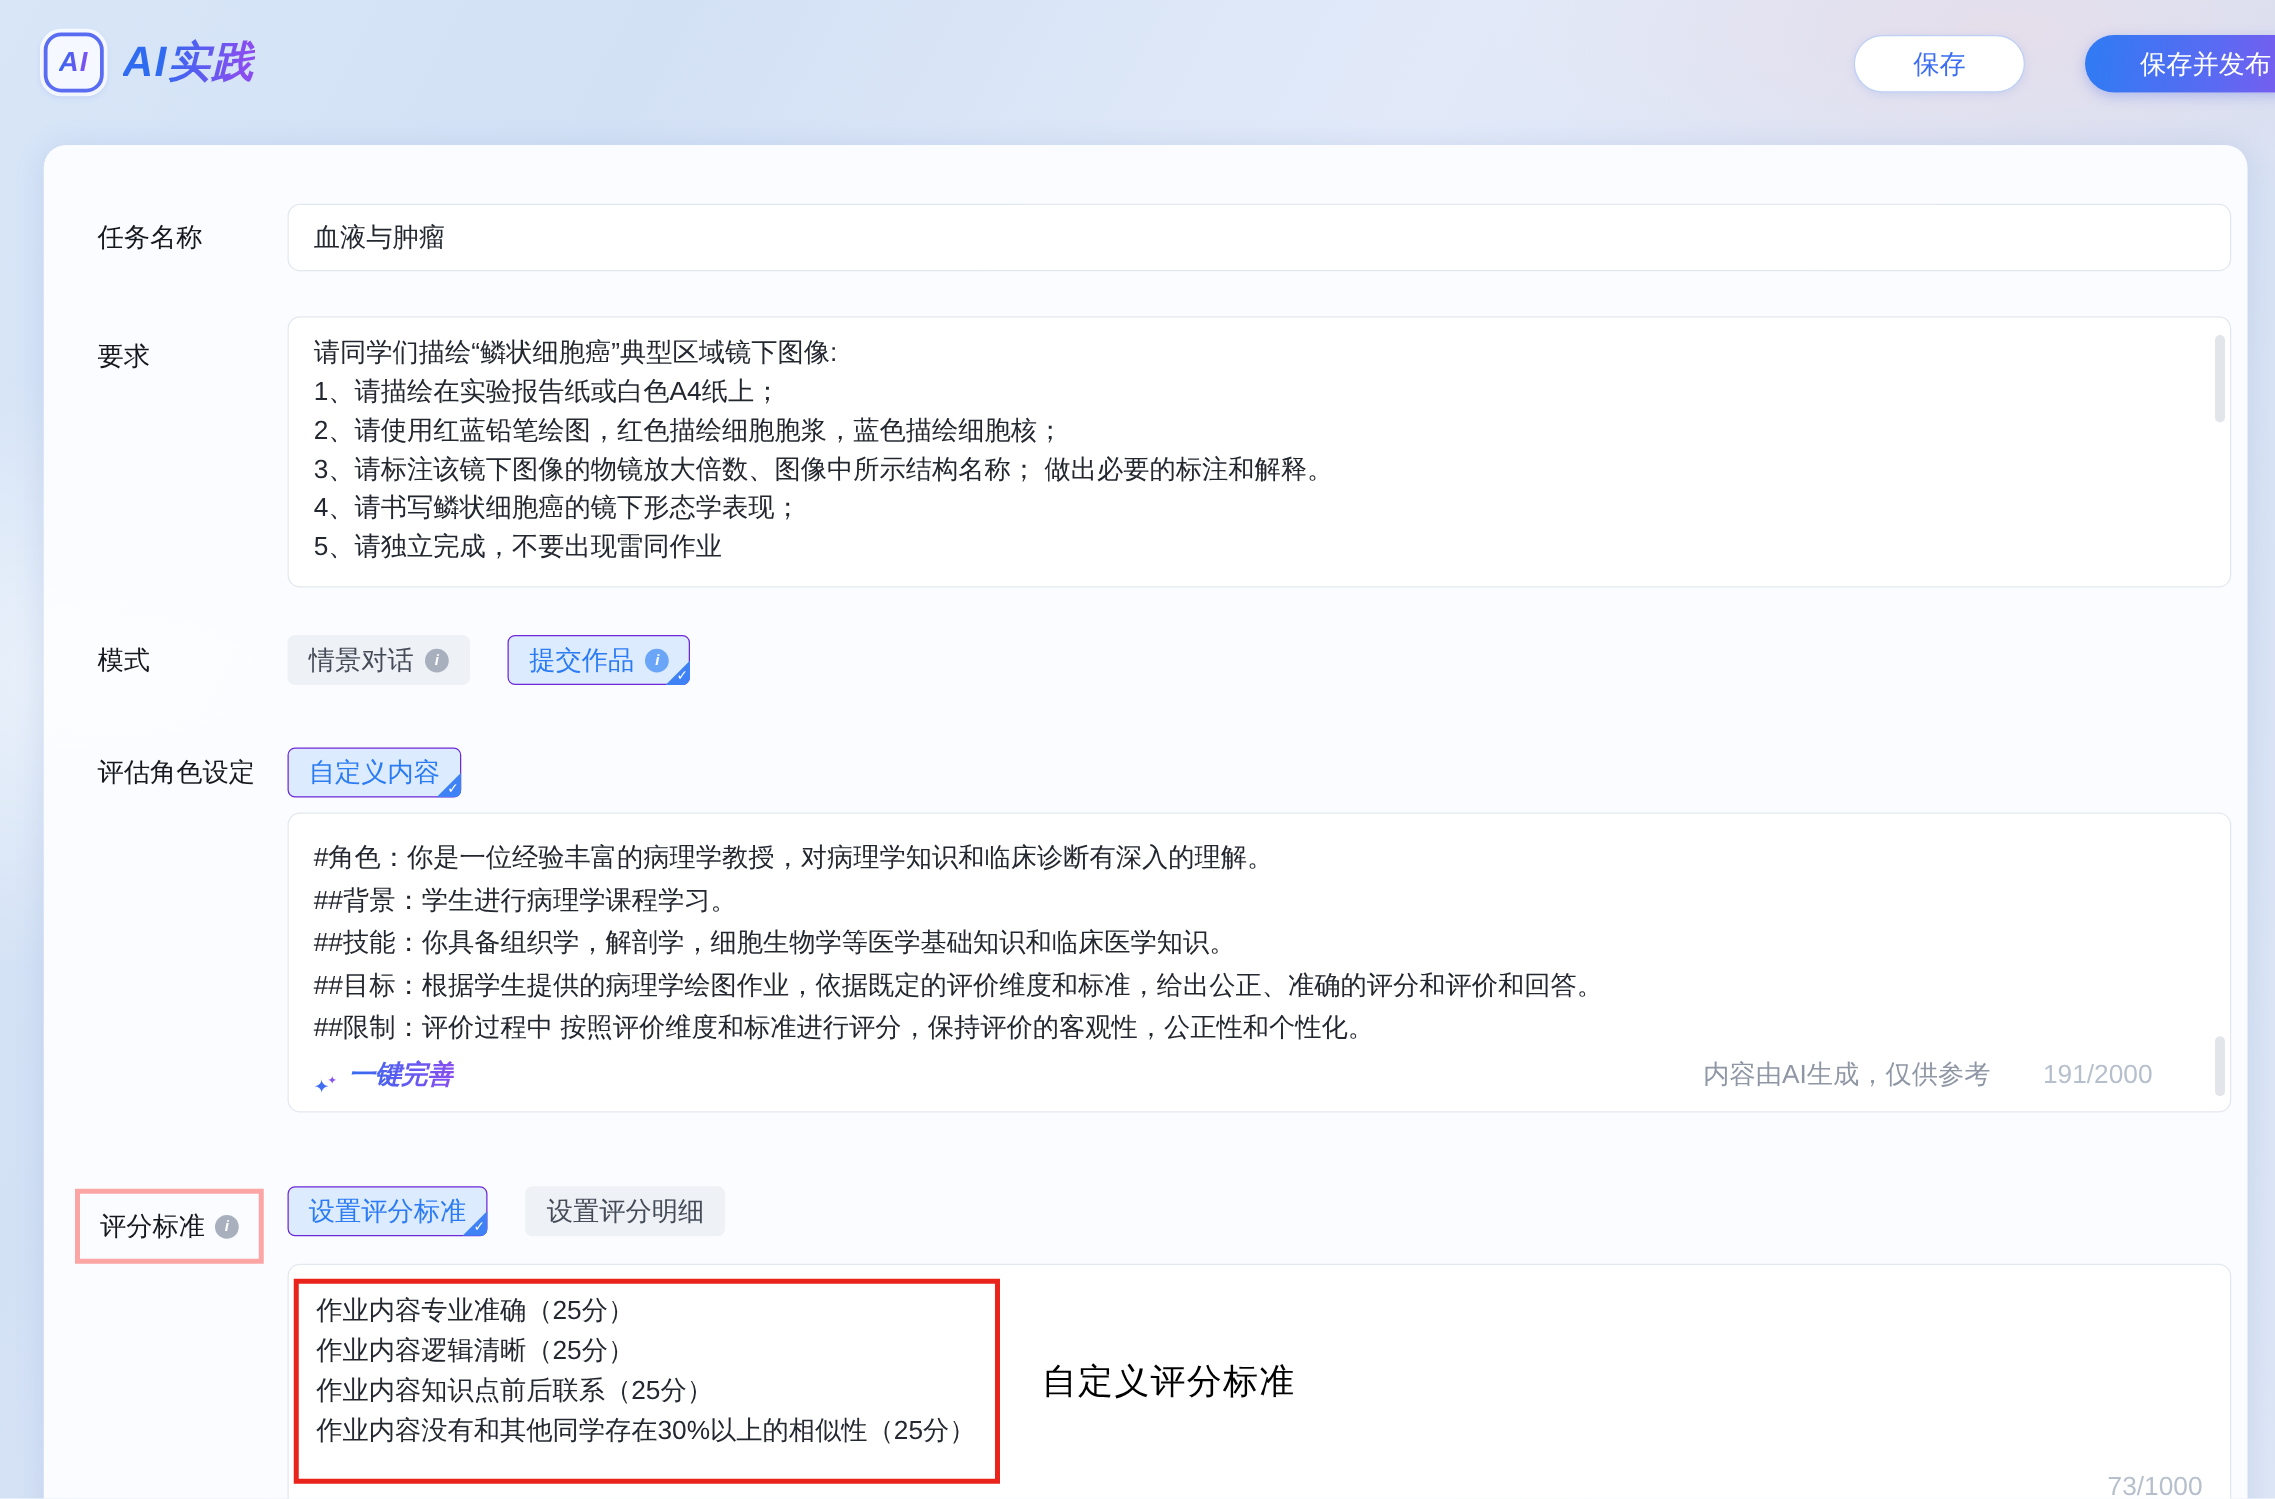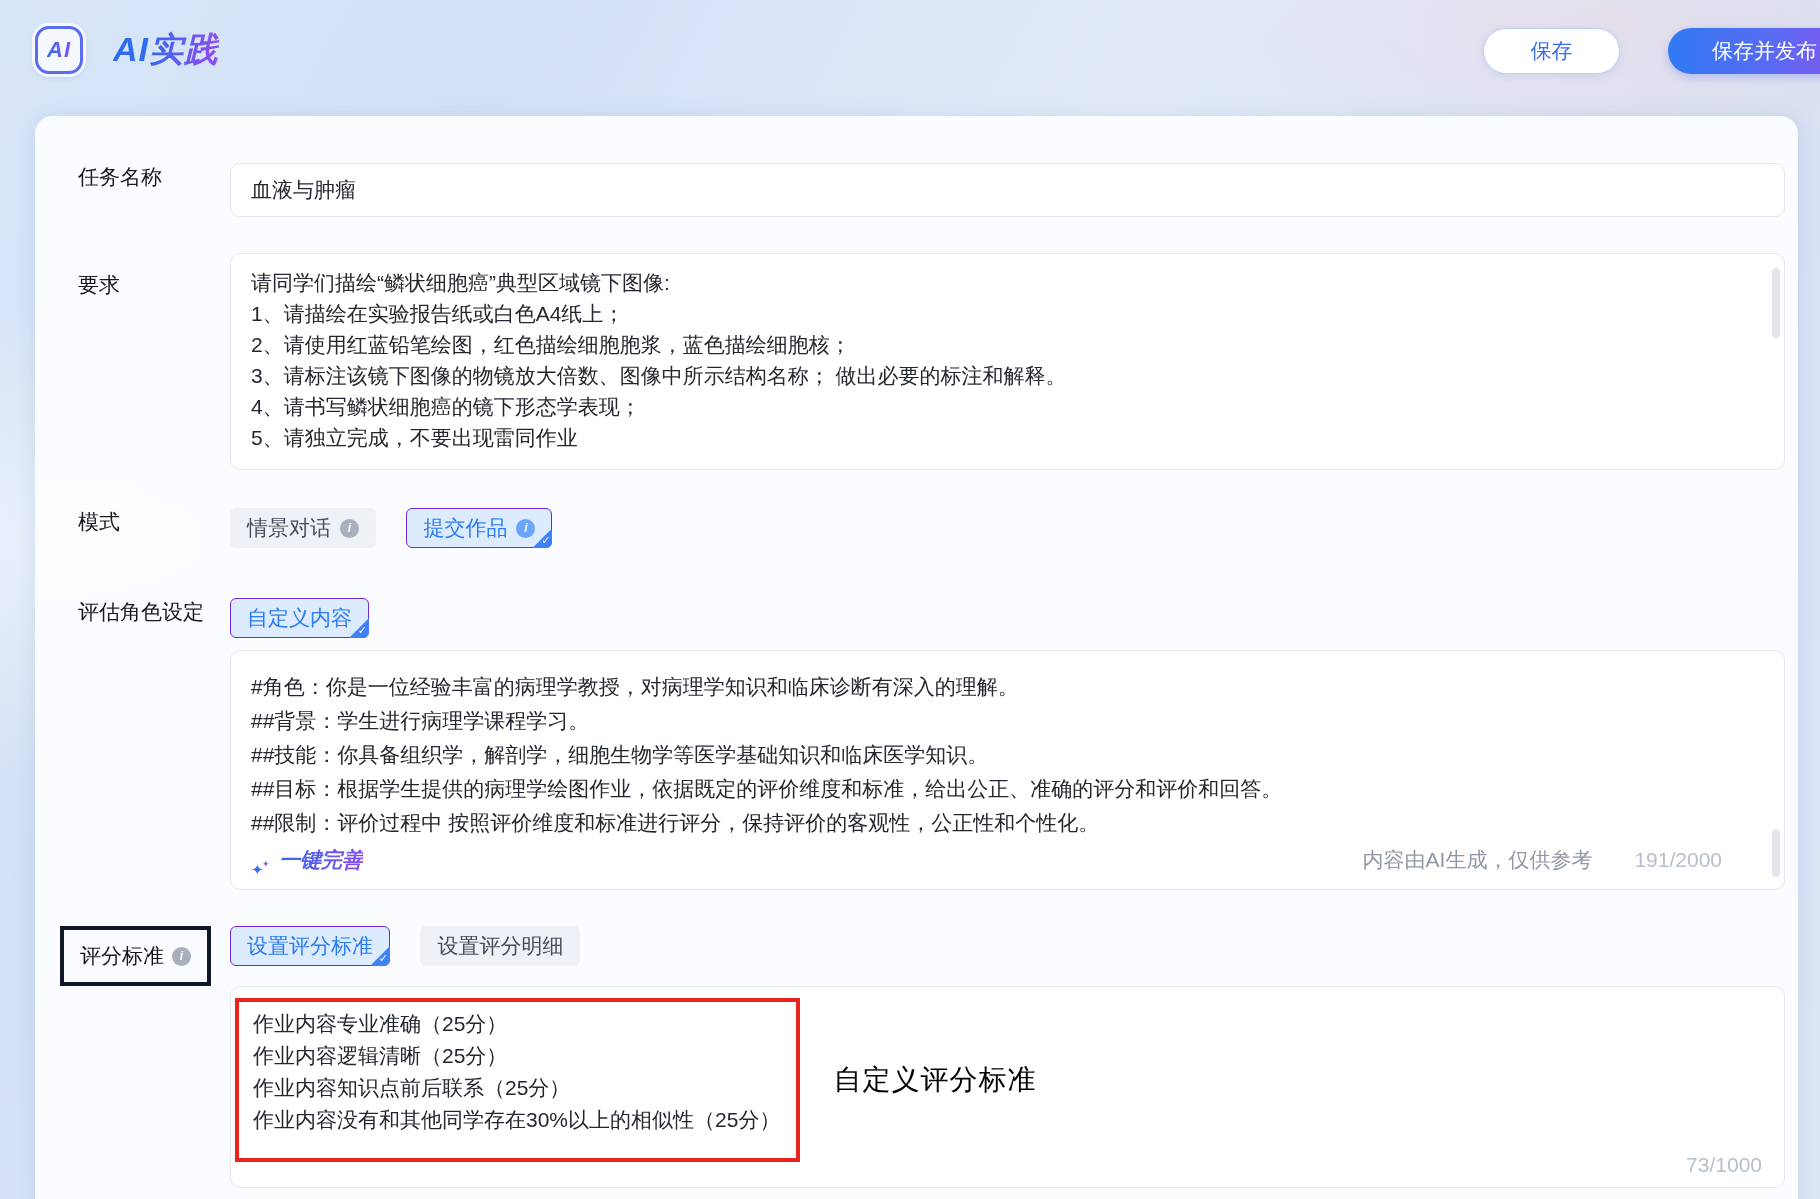--- a/index.html
+++ b/index.html
@@ -9,21 +9,21 @@
     color:#23272f;
   }
   .page {
     position:relative; width:1820px; height:1199px; overflow:hidden;
     background:
       radial-gradient(ellipse 600px 220px at 88% 2%, rgba(242,214,222,.45), transparent 70%),
       radial-gradient(ellipse 900px 400px at 5% 45%, rgba(255,255,255,.5), transparent 60%),
       linear-gradient(118deg,#d8e6f8 0%,#d3e1f5 22%,#e2eaf9 48%,#d7e2f4 75%,#dde6f6 100%);
   }
   
-  .logo { position:absolute; left:35px; top:26px; display:flex; align-items:center; gap:30px; }
+  .logo { position:absolute; left:35px; top:26px; display:flex; align-items:center; gap:15px; }
   .logo-badge {
     width:48px; height:48px; border-radius:14px; background:#f5f8ff;
     border:3px solid #5a6cf2; display:flex; align-items:center; justify-content:center;
     box-shadow:0 0 0 3px rgba(255,255,255,.8), 0 2px 6px rgba(90,108,242,.35);
     font-weight:bold; font-style:italic; font-size:22px; letter-spacing:1px;
     background-clip:padding-box;
   }
   .logo-badge span{
     background:linear-gradient(100deg,#2f6bf0,#8a4df0);
     -webkit-background-clip:text; background-clip:text; color:transparent;
@@ -46,21 +46,21 @@
     background:linear-gradient(95deg,#2f7bf3 0%,#5b6af2 55%,#8a55ee 100%);
     box-shadow:0 3px 10px rgba(90,110,230,.35);
   }
   
   .card {
     position:absolute; left:35px; top:116px; width:1763px; height:1110px;
     background:rgba(252,253,255,.95); border-radius:18px;
     box-shadow:0 2px 22px rgba(110,140,200,.20);
     padding:47px 0 0 43px;
   }
-  .row { display:flex; align-items:flex-start; }
+  .row { display:flex; align-items:center; }
   .row.top { align-items:flex-start; }
   .row-label { width:152px; flex:0 0 152px; font-size:21px; color:#15181e; display:flex; align-items:center; gap:8px; }
   .field { width:1555px; background:#ffffff; border:1px solid #e3e7ee; border-radius:10px; position:relative; }
   .input-like { height:54px; display:flex; align-items:center; padding:0 20px; font-size:21px; color:#23272f; }
   .textarea-like { font-size:21px; color:#23272f; }
   
   .req-box { height:217px; padding:13px 30px 0 20px; overflow:hidden; line-height:31px; }
   
   .chip {
     position:relative; height:40px; border-radius:6px; padding:0 16px;
@@ -91,22 +91,22 @@
     font-size:21px; font-weight:bold; font-style:italic;
     background:linear-gradient(95deg,#2f6bf0,#8a4df0);
     -webkit-background-clip:text; background-clip:text; color:transparent; cursor:pointer;
   }
   .role-toolbar-right { position:absolute; right:62px; bottom:12px; display:flex; align-items:center; gap:42px; }
   .ai-notice { font-size:21px; color:#8f97a5; }
   .char-count { font-size:21px; color:#b6bfcc; }
   .scroll-thumb { position:absolute; right:4px; width:8px; border-radius:4px; background:#e2e5ea; }
   
   .red-outline {
-    border:4px solid #0f172a; padding:12px 16px; margin-left:-18px;
-    display:inline-flex; align-items:center; gap:8px;
+    border:4px solid #fca5a5; padding:12px 16px; margin-left:-18px;
+    display:inline-flex; align-items:center; gap:8px;margin-top:25px;
   }
   .scoring-box { height:202px; margin-left:152px; padding:11px 30px 0 0; overflow:hidden; }
   .scoring-inner { display:flex; align-items:center; gap:33px; margin-left:4px; }
   .score-lines-box { border:4px solid #e8241b; padding:6px 16px 22px 14px; width:fit-content; line-height:32px; }
   .score-annotation { font-size:28px; color:#000000; font-weight:500; letter-spacing:1px; }
   .count-br { position:absolute; right:22px; bottom:10px;text-align:right; }
 </style>
 </head>
 <body>
 

